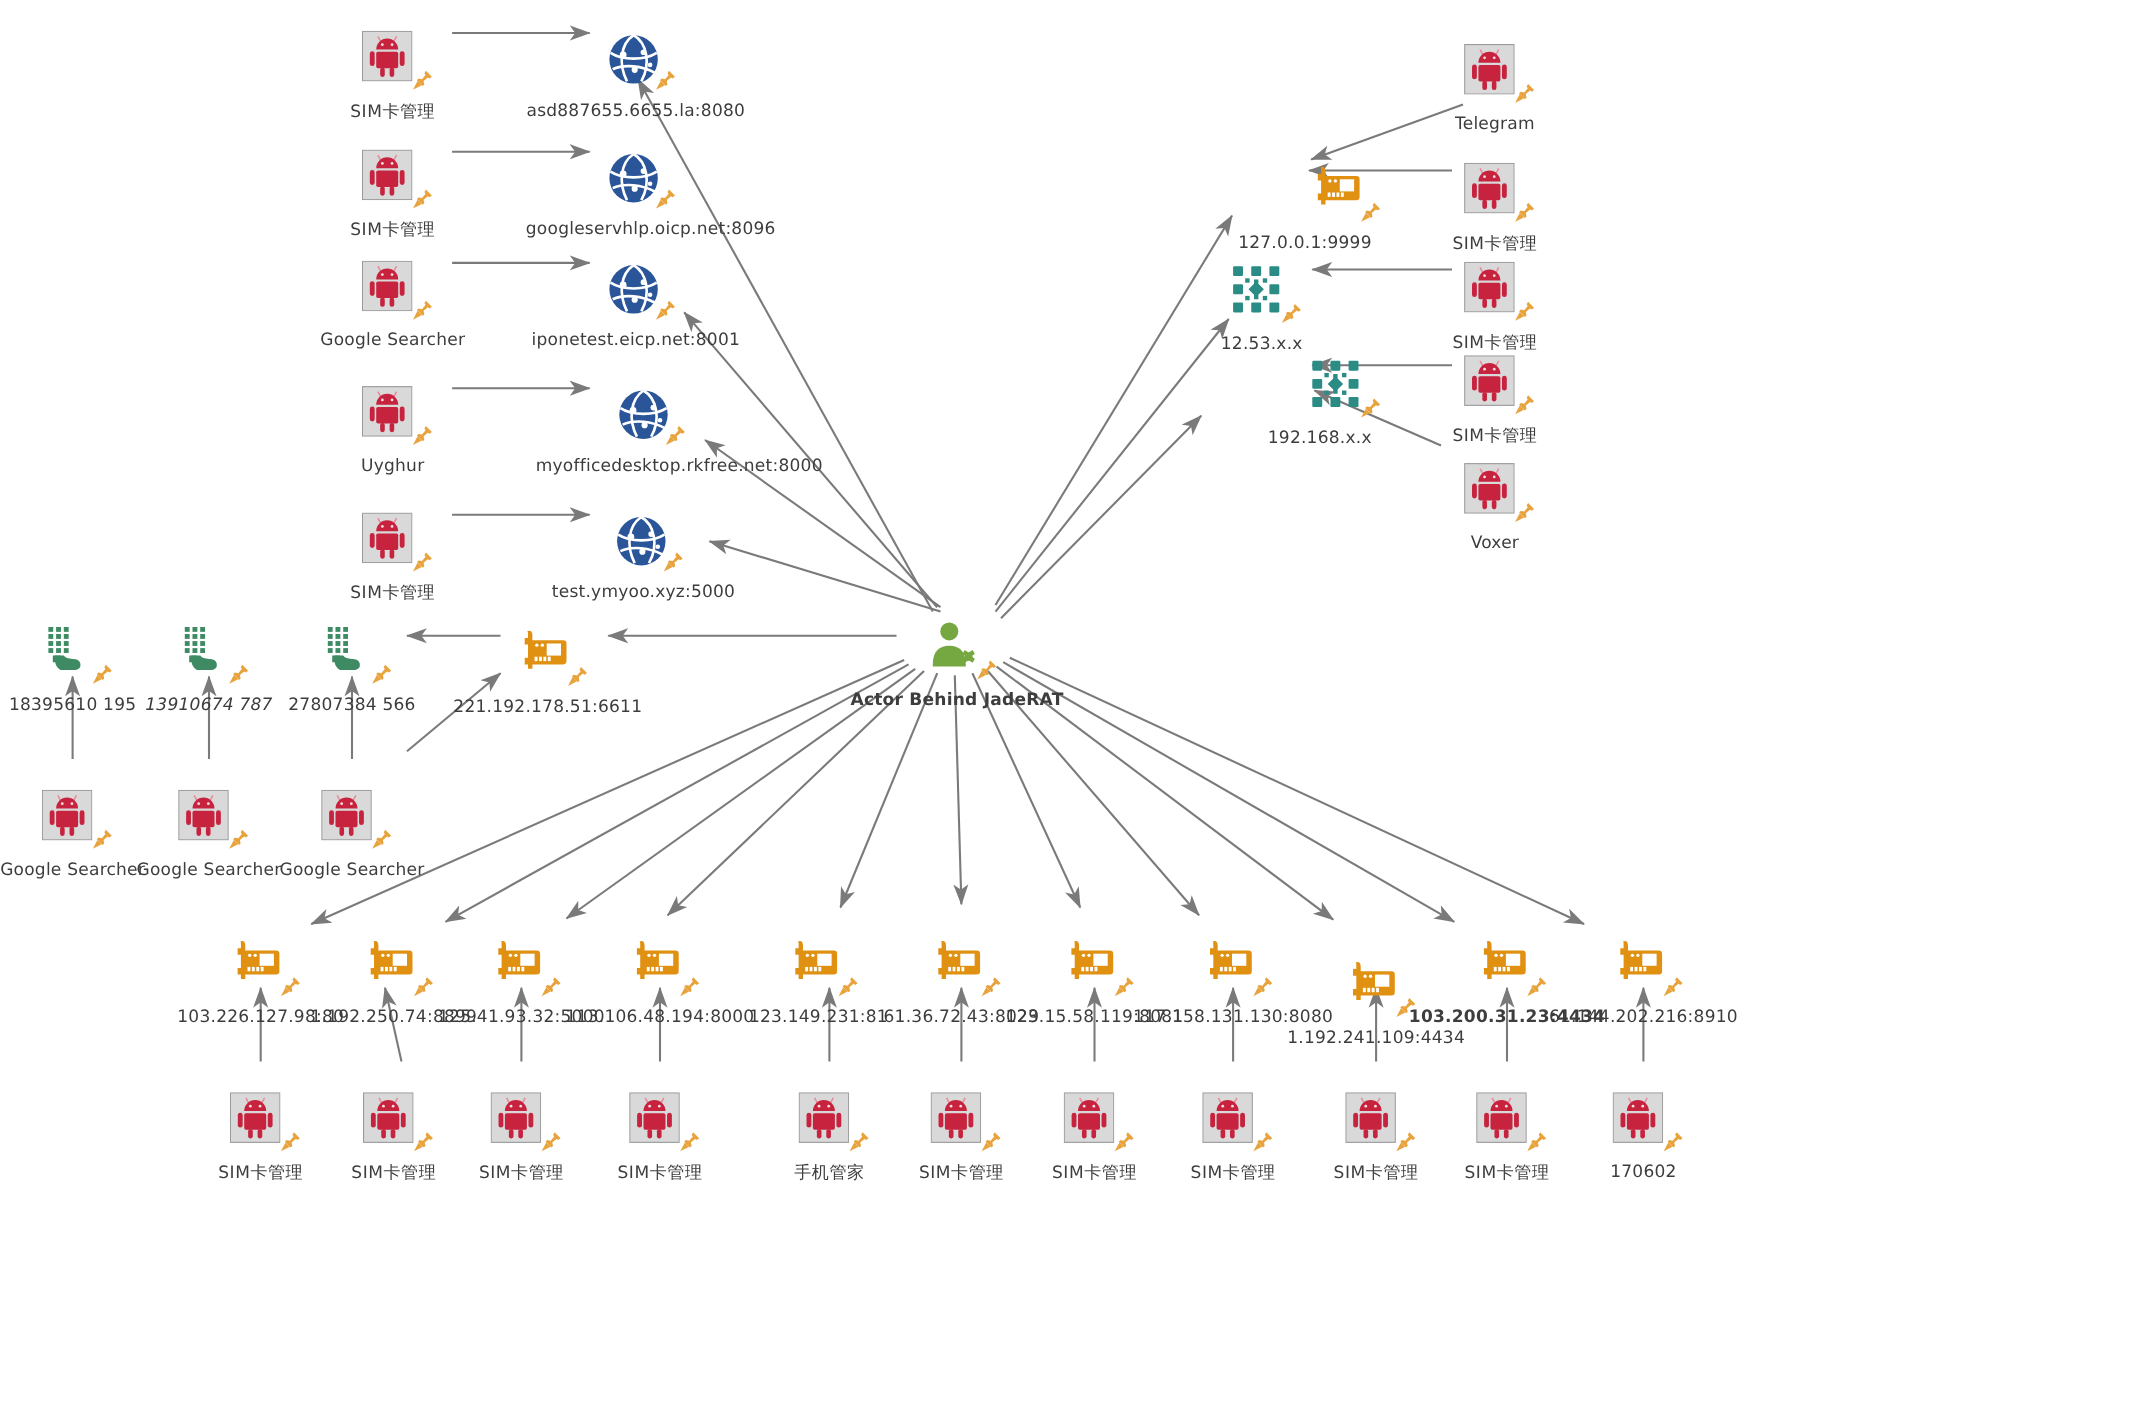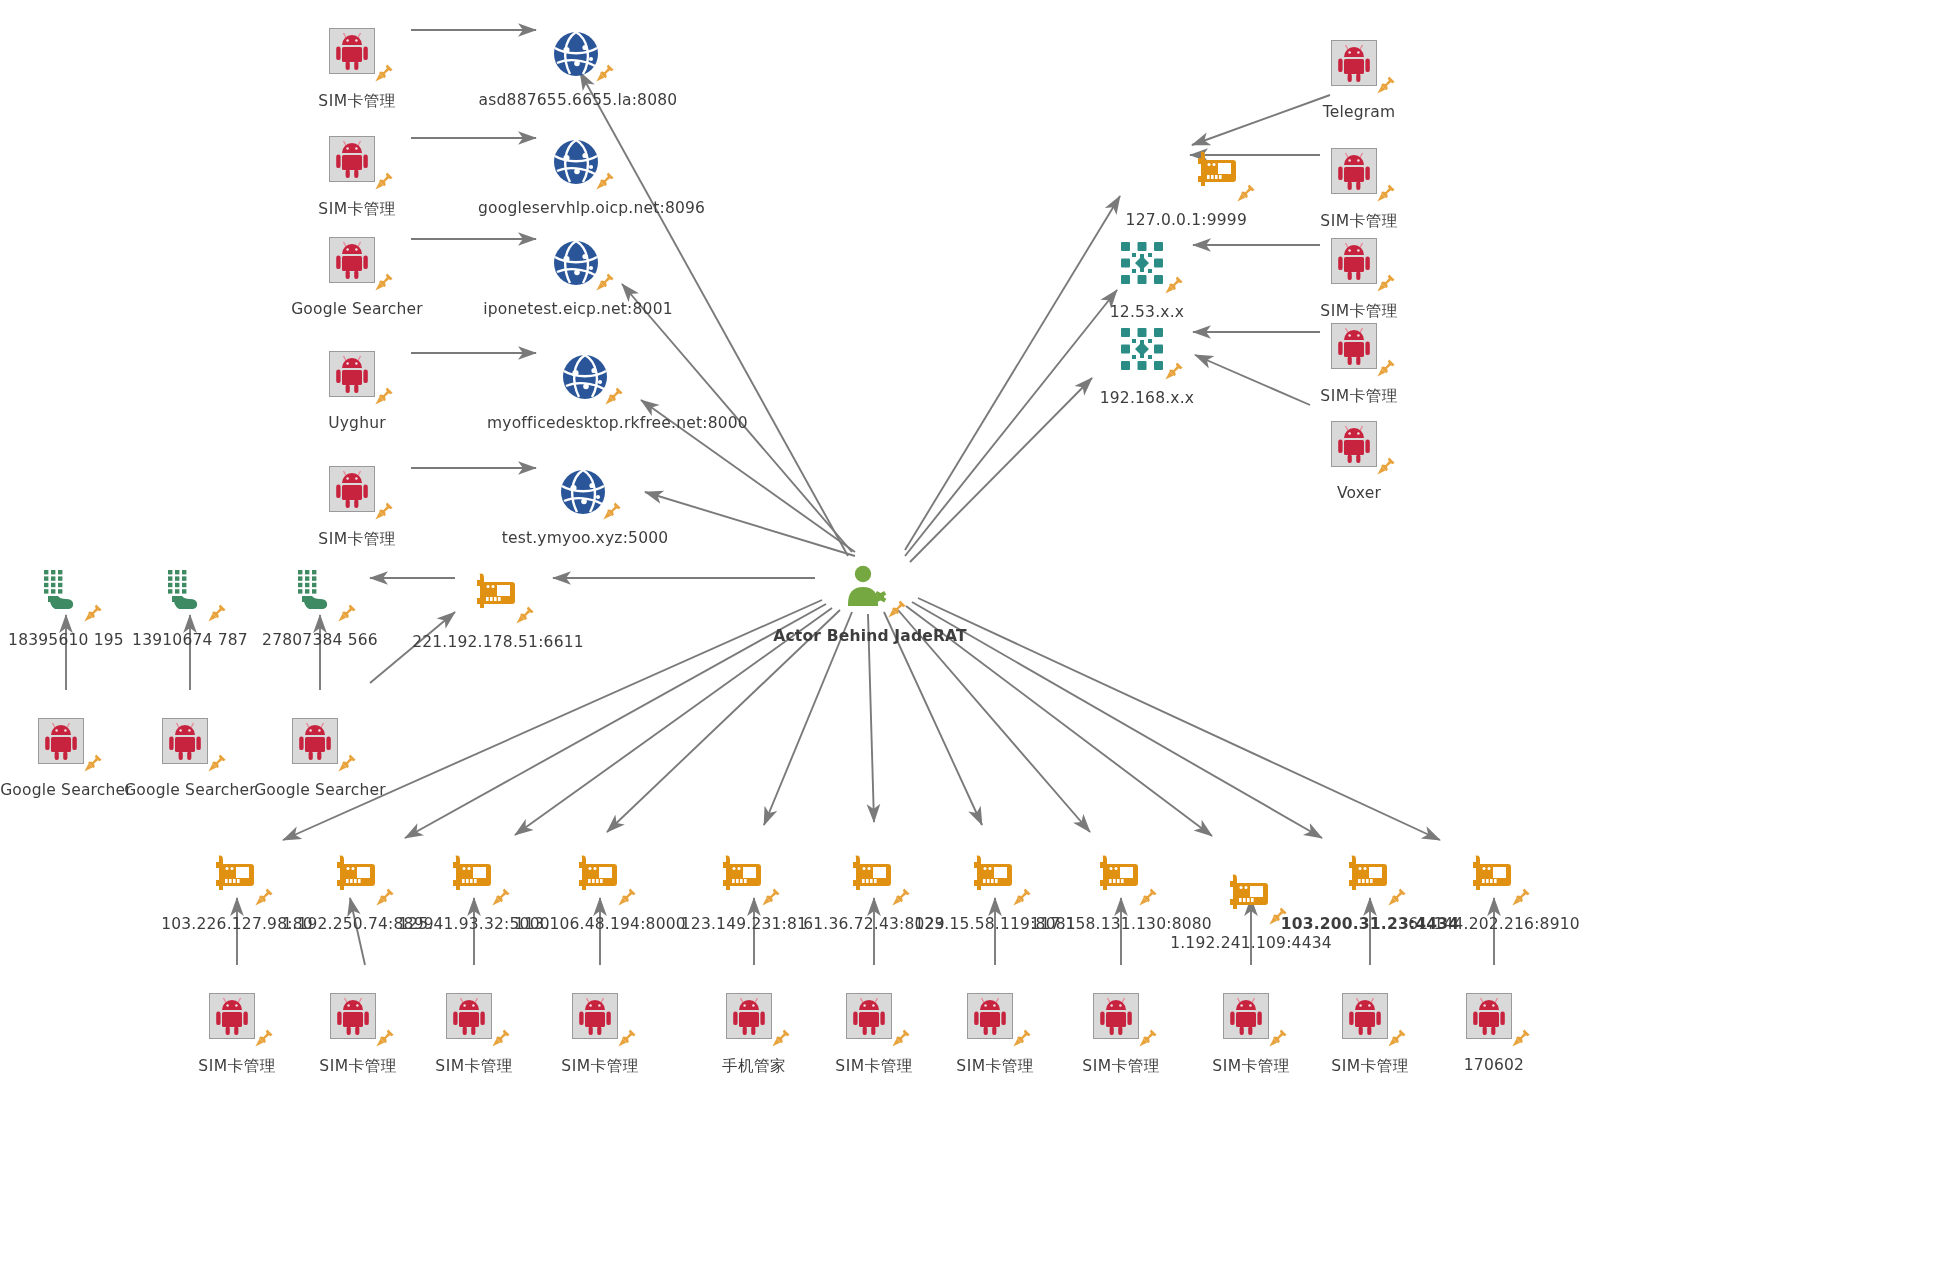--- a/index.html
+++ b/index.html
@@ -343,21 +343,21 @@
             <circle cx="27.4" cy="12.6" r="1.25" fill="#f2dfe2"></circle>
             <rect x="13" y="19" width="20" height="15" rx="1.6" fill="#c7233f"></rect>
             <rect x="7.2" y="18.6" width="4.4" height="13.5" rx="2.2" fill="#c7233f"></rect>
             <rect x="34.4" y="18.6" width="4.4" height="13.5" rx="2.2" fill="#c7233f"></rect>
             <rect x="16.6" y="33.5" width="4.2" height="8.4" rx="1.9" fill="#c7233f"></rect>
             <rect x="25.2" y="33.5" width="4.2" height="8.4" rx="1.9" fill="#c7233f"></rect>
           </svg><svg class="pin" viewBox="0 0 24 24">
             <path d="M15.5 2.6 L21.4 8.5 L19.1 10.2 L17.4 9.1 L13.2 12.6 L13.9 16.2 L12.3 17.6 L6.6 11.9 L8.1 10.3 L11.6 11 L15.1 6.7 L14 5 Z" fill="#e8a33d"></path>
             <path d="M7.2 12.6 L2.6 21.4 L11.4 16.8 Z" fill="#e8a33d"></path>
           </svg></span><div class="caption">SIM卡管理</div></div>
-      <div class="node" style="left: 1147px; top: 326px;"><span class="glyph"><svg viewBox="0 0 46 46" width="46" height="46">
+      <div class="node" style="left: 1147px; top: 326px; text-align: right;"><span class="glyph"><svg viewBox="0 0 46 46" width="46" height="46">
             <g fill="#2a8c85">
               <rect x="2" y="2" width="9" height="9" rx="1"></rect>
               <rect x="18.5" y="2" width="9" height="9" rx="1"></rect>
               <rect x="35" y="2" width="9" height="9" rx="1"></rect>
               <rect x="2" y="18.5" width="9" height="9" rx="1"></rect>
               <rect x="35" y="18.5" width="9" height="9" rx="1"></rect>
               <rect x="2" y="35" width="9" height="9" rx="1"></rect>
               <rect x="18.5" y="35" width="9" height="9" rx="1"></rect>
               <rect x="35" y="35" width="9" height="9" rx="1"></rect>
               <path d="M21 14 L25 14 L25 18 L30 23 L25 28 L25 32 L21 32 L21 28 L16 23 L21 18 Z"></path>
@@ -412,21 +412,21 @@
             <rect x="20" y="14.8" width="4.4" height="4.4" fill="#3d8a63"></rect>
             <rect x="6" y="21.200000000000003" width="4.4" height="4.4" fill="#3d8a63"></rect>
             <rect x="13" y="21.200000000000003" width="4.4" height="4.4" fill="#3d8a63"></rect>
             <rect x="20" y="21.200000000000003" width="4.4" height="4.4" fill="#3d8a63"></rect>
             <path d="M12 28 q-1 10 5 13 h14 q5 -1 4 -6 q-1 -4 -7 -4 q-6 0 -8 -3 Z" fill="#3d8a63"></path>
             <path d="M10 28 h7 v6 h-7 Z" fill="#3d8a63"></path>
           </svg><svg class="pin" viewBox="0 0 24 24">
             <path d="M15.5 2.6 L21.4 8.5 L19.1 10.2 L17.4 9.1 L13.2 12.6 L13.9 16.2 L12.3 17.6 L6.6 11.9 L8.1 10.3 L11.6 11 L15.1 6.7 L14 5 Z" fill="#e8a33d"></path>
             <path d="M7.2 12.6 L2.6 21.4 L11.4 16.8 Z" fill="#e8a33d"></path>
           </svg></span><div class="caption">18395610 195</div></div>
-      <div class="node" style="left: 190px; top: 568px;"><span class="glyph"><svg viewBox="0 0 46 46" width="46" height="46">
+      <div class="node" style="left: 190px; top: 568px; font-style: italic;"><span class="glyph"><svg viewBox="0 0 46 46" width="46" height="46">
             <rect x="6" y="2" width="4.4" height="4.4" fill="#3d8a63"></rect>
             <rect x="13" y="2" width="4.4" height="4.4" fill="#3d8a63"></rect>
             <rect x="20" y="2" width="4.4" height="4.4" fill="#3d8a63"></rect>
             <rect x="6" y="8.4" width="4.4" height="4.4" fill="#3d8a63"></rect>
             <rect x="13" y="8.4" width="4.4" height="4.4" fill="#3d8a63"></rect>
             <rect x="20" y="8.4" width="4.4" height="4.4" fill="#3d8a63"></rect>
             <rect x="6" y="14.8" width="4.4" height="4.4" fill="#3d8a63"></rect>
             <rect x="13" y="14.8" width="4.4" height="4.4" fill="#3d8a63"></rect>
             <rect x="20" y="14.8" width="4.4" height="4.4" fill="#3d8a63"></rect>
             <rect x="6" y="21.200000000000003" width="4.4" height="4.4" fill="#3d8a63"></rect>

